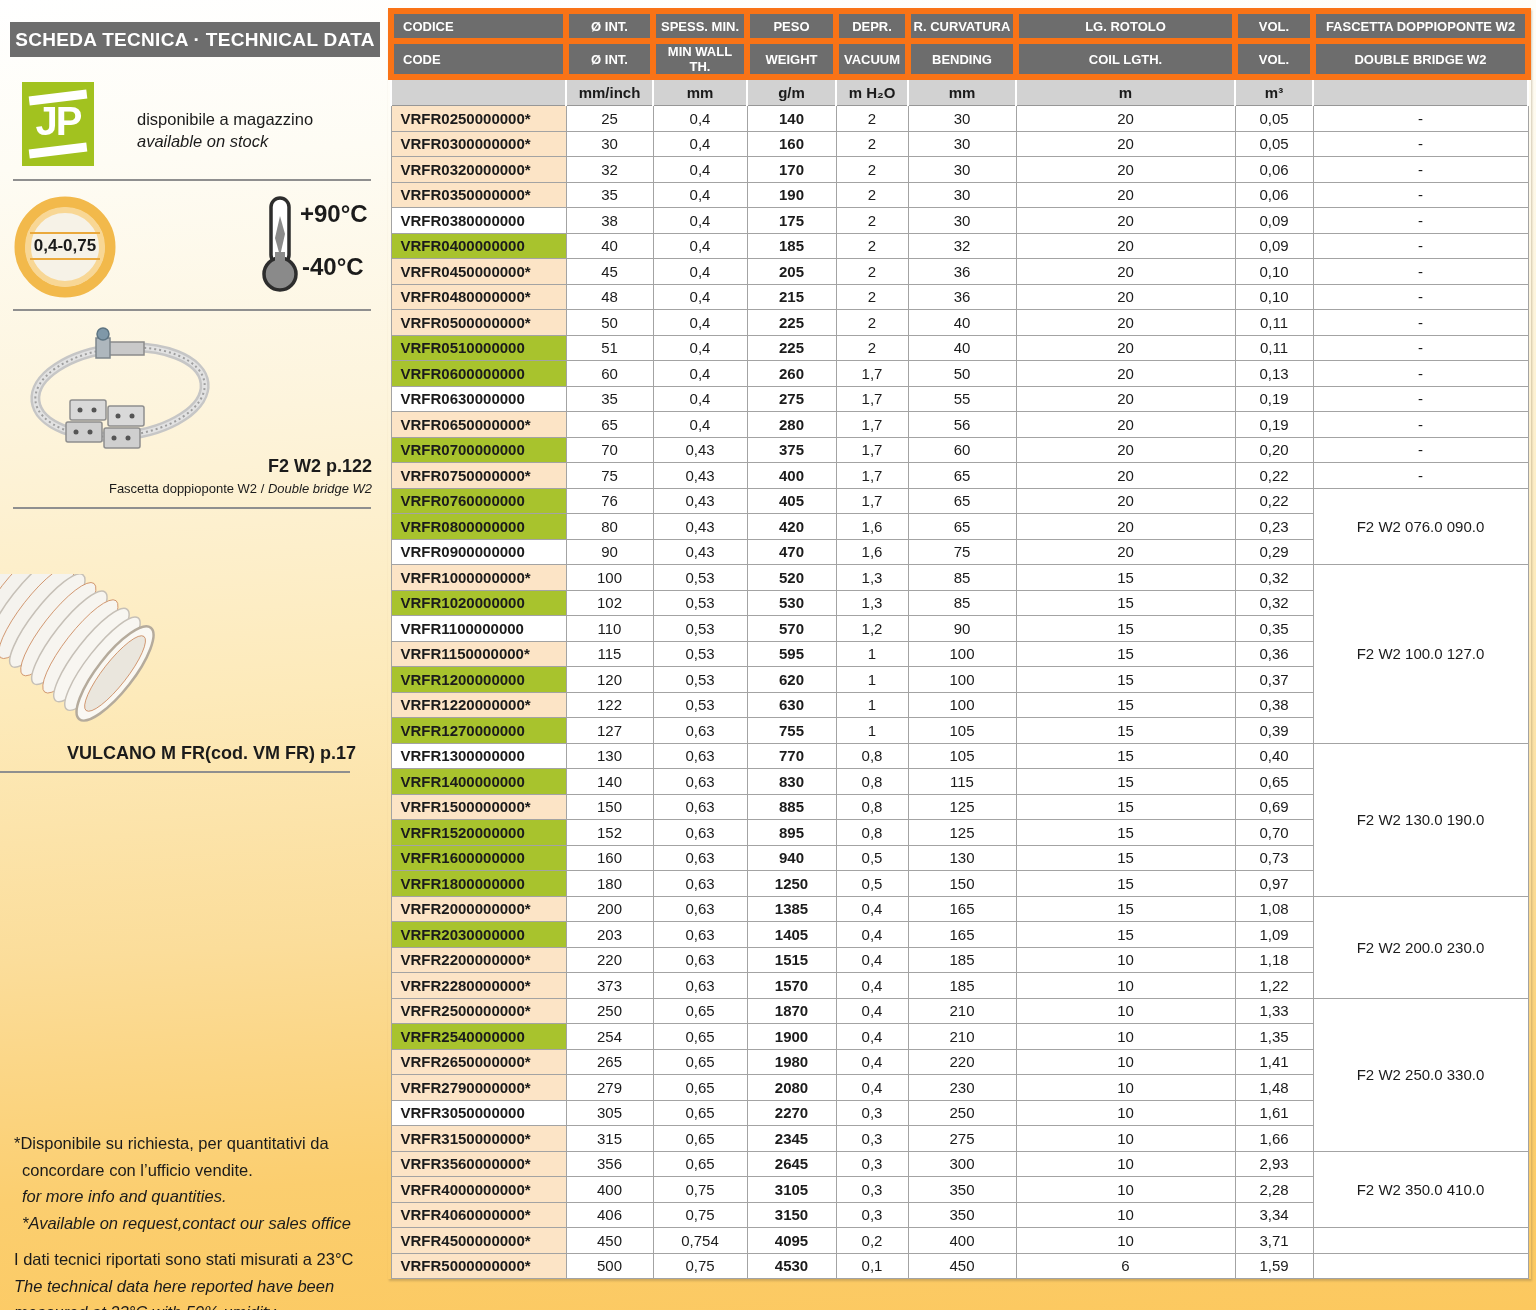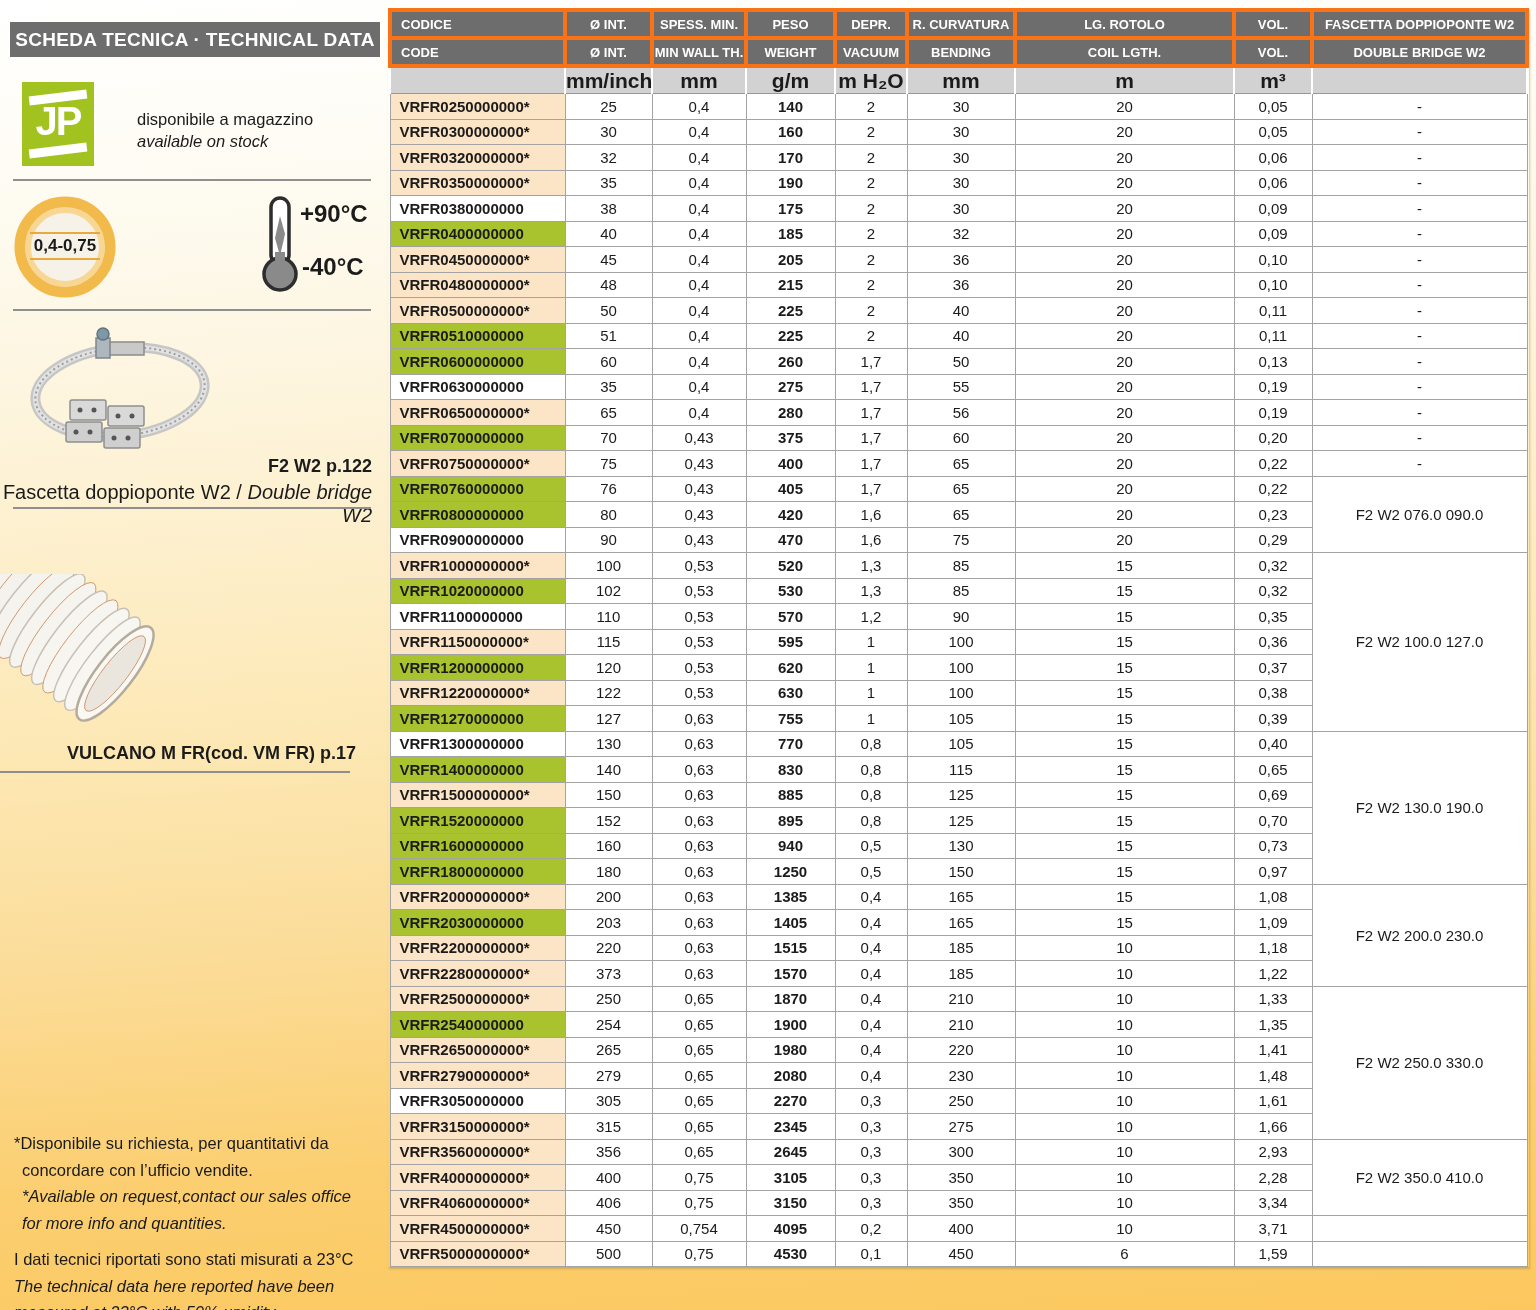--- a/index.html
+++ b/index.html
@@ -25,39 +25,39 @@
   .d3{left:13px;top:507px;width:358px;}
   .d4{left:0;top:771px;width:350px;}
   .circle-icon{position:absolute;left:14px;top:196px;width:102px;height:102px;}
   .circle-label{position:absolute;left:30px;top:232px;width:70px;text-align:center;font-weight:bold;font-size:17px;
     border-top:2px solid #eaa93d;border-bottom:2px solid #eaa93d;padding:2px 0;background:transparent;}
   .thermo{position:absolute;left:256px;top:194px;}
   .tmax{position:absolute;left:300px;top:200px;font-size:24px;font-weight:bold;}
   .tmin{position:absolute;left:302px;top:253px;font-size:24px;font-weight:bold;}
   .clamp-img{position:absolute;left:28px;top:326px;}
   .clamp-ref{position:absolute;right:16px;top:456px;font-size:18px;font-weight:bold;text-align:right;}
-  .clamp-label{position:absolute;right:16px;top:481px;font-size:20px;text-align:right;}
+  .clamp-label{position:absolute;right:16px;top:481px;font-size:13px;text-align:right;}
   .clamp-label .en{font-style:italic;}
   .series{position:absolute;left:12px;top:516px;font-size:20px;font-weight:bold;line-height:26px;}
   .series .en{font-style:italic;}
   .hose-img{position:absolute;left:0;top:574px;}
   .vulcano{position:absolute;left:0;top:743px;width:356px;text-align:right;font-size:18px;font-weight:bold;}
   .notes{position:absolute;left:12px;top:1129px;font-size:16.5px;line-height:24.5px;}
   .notes p{margin:2px;}
   .notes .gap{height:8px;}
   .notes .en{font-style:italic;}
   .notes .ind{padding-left:8px;}
   
   .table-wrap{position:absolute;left:388px;top:8px;}
   table{border-collapse:collapse;table-layout:fixed;width:1137px;border:1px solid #8c8c8c;
     box-shadow:1px 2px 2px rgba(130,110,70,.35);}
-  thead th{background:#6d6d6d;color:#fff;font-size:13px;font-weight:bold;border:4px solid #f97316;height:24px;
+  thead th{background:#6d6d6d;color:#fff;font-size:13px;font-weight:bold;border:6px solid #f97316;height:24px;
     text-align:center;padding:0;}
   thead tr.dark th:first-child{text-align:left;padding-left:9px;}
-  thead tr.units th{background:#d2d2d2;color:#1b1b1b;font-size:21px;height:25px;
+  thead tr.units th{background:#d2d2d2;color:#1b1b1b;font-size:15px;height:25px;
     border:2px solid #fff;border-bottom:1px solid #979797;}
   tbody tr{height:25.5px;}
   tbody td{border:1px solid #a3a3a3;background:#fff;text-align:center;font-size:15px;padding:0;
     vertical-align:middle;color:#1b1b1b;}
   td.code{text-align:left;padding-left:9px;font-weight:bold;}
   td.code.green{background:#a8c32d;}
   td.code.peach{background:#fce4c6;}
   td.peso{font-weight:bold;}
   td.clampcol{font-size:15px;}
 </style>
@@ -146,22 +146,22 @@
       <ellipse cx="150" cy="30" rx="12" ry="47" fill="#eae6dd" stroke="#cc8a5f" stroke-width="0.8"></ellipse>
     </g>
   </svg>
   <div class="vulcano">VULCANO M FR(cod. VM FR) p.17</div>
 
   <div class="divider d4"></div>
 
   <div class="notes">
     <p>*Disponibile su richiesta, per quantitativi da</p>
     <p class="ind">concordare con l’ufficio vendite.</p>
+    <p class="en ind">for more info and quantities.</p>
     <p class="en ind">*Available on request,contact our sales office</p>
-    <p class="en ind">for more info and quantities.</p>
     <div class="gap"></div>
     <p>I dati tecnici riportati sono stati misurati a 23°C</p>
     <p class="en">The technical data here reported have been</p>
     <p class="en">measured at 23°C with 50% umidity.</p>
   </div>
 </div>
 
 <div class="table-wrap">
   <table>
     <colgroup>

